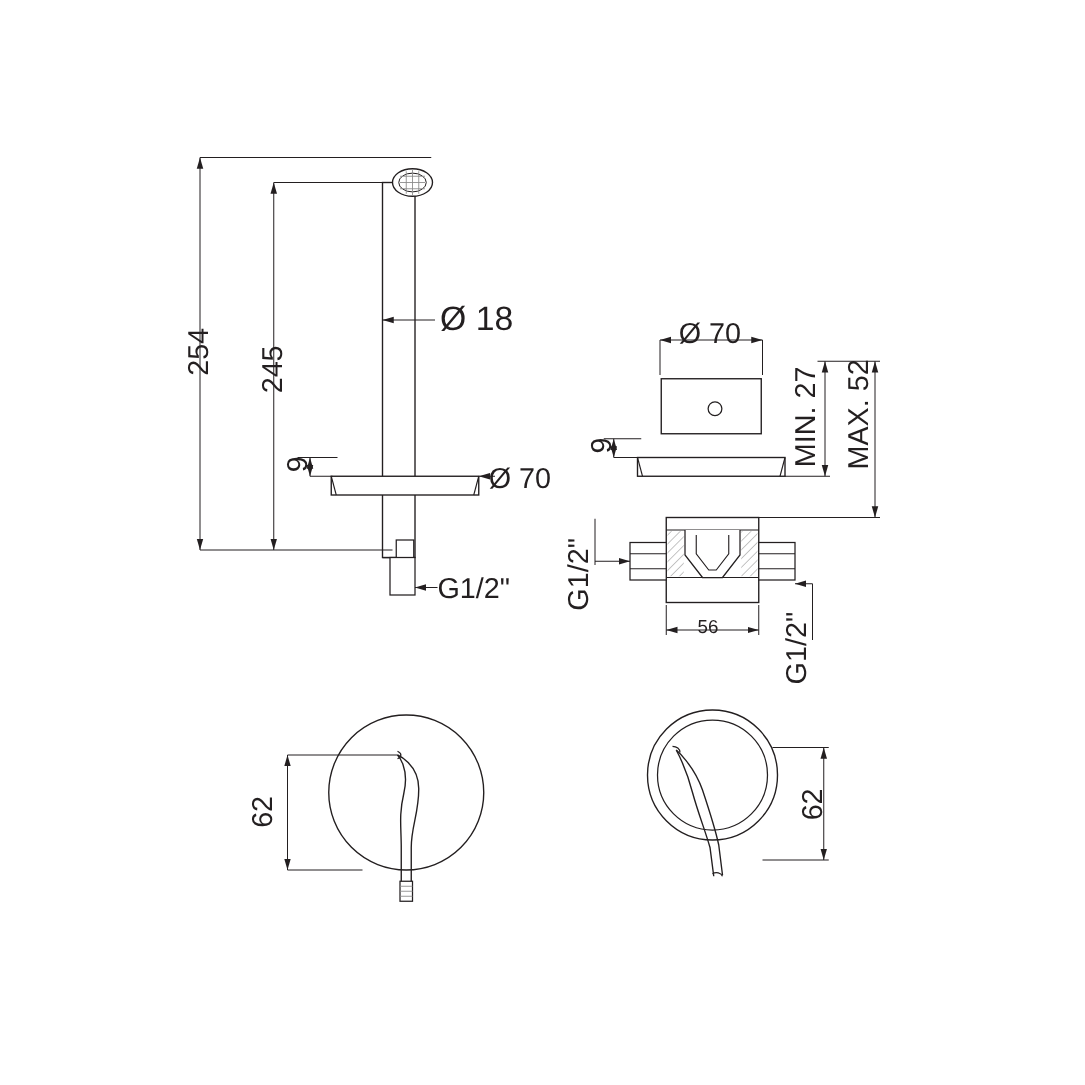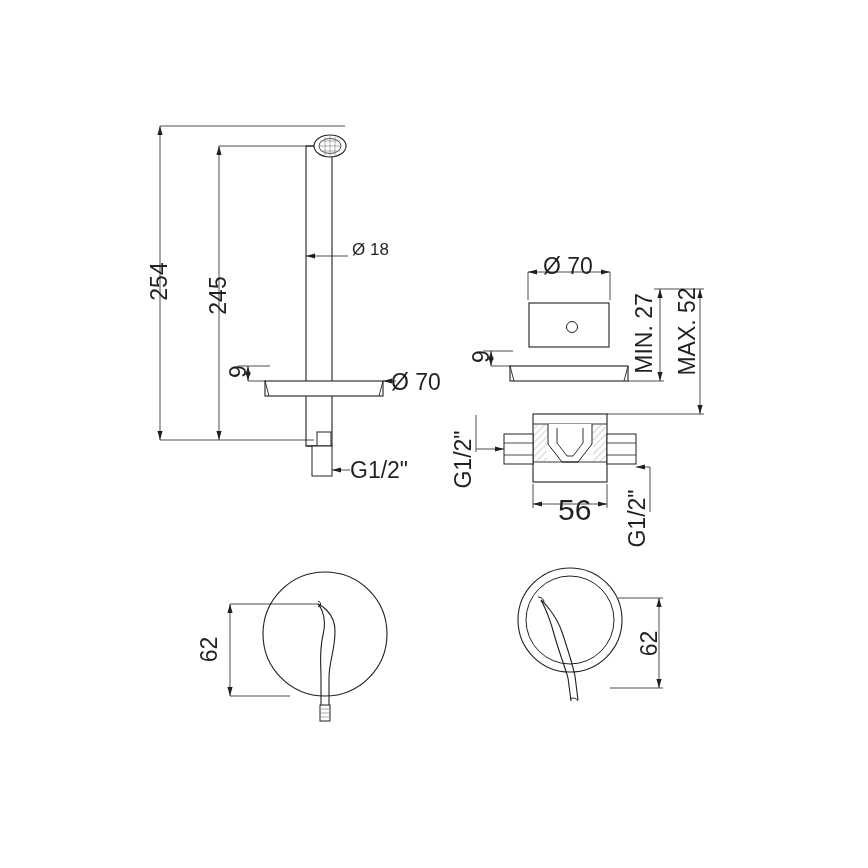--- a/index.html
+++ b/index.html
@@ -161,35 +161,35 @@
 
     </g>
   </svg>
 
   <div class="dim-label v" style="left:140px; top:268px; font-size:23px; transform:rotate(-90deg) translate(0,0);">254</div>
 
   <div class="dim-label v" style="left:199px; top:282px; font-size:23px; transform:rotate(-90deg);">245</div>
 
   <div class="dim-label v" style="left:232px; top:358px; font-size:23px; transform:rotate(-90deg);">9</div>
 
-  <div class="dim-label" style="left:352px; top:240px; font-size:17px;">Ø 18</div>
+  <div class="dim-label" style="left:352px; top:240px; font-size:27px;">Ø 18</div>
 
   <div class="dim-label" style="left:391px; top:369px; font-size:23px;">Ø 70</div>
 
   <div class="dim-label" style="left:350px; top:457px; font-size:23px;">G1/2"</div>
 
   <div class="dim-label" style="left:543px; top:253px; font-size:23px;">Ø 70</div>
 
   <div class="dim-label v" style="left:475px; top:343px; font-size:23px; transform:rotate(-90deg);">9</div>
 
   <div class="dim-label v" style="left:604px; top:320px; font-size:23px; transform:rotate(-90deg);">MIN. 27</div>
 
   <div class="dim-label v" style="left:643px; top:318px; font-size:23px; transform:rotate(-90deg);">MAX. 52</div>
 
-  <div class="dim-label" style="left:558px; top:493px; font-size:30px;">56</div>
+  <div class="dim-label" style="left:558px; top:493px; font-size:15px;">56</div>
 
   <div class="dim-label v" style="left:434px; top:446px; font-size:23px; transform:rotate(-90deg);">G1/2"</div>
 
   <div class="dim-label v" style="left:608px; top:505px; font-size:23px; transform:rotate(-90deg);">G1/2"</div>
 
   <div class="dim-label v" style="left:197px; top:636px; font-size:23px; transform:rotate(-90deg);">62</div>
 
   <div class="dim-label v" style="left:637px; top:630px; font-size:23px; transform:rotate(-90deg);">62</div>
 
 </div>

